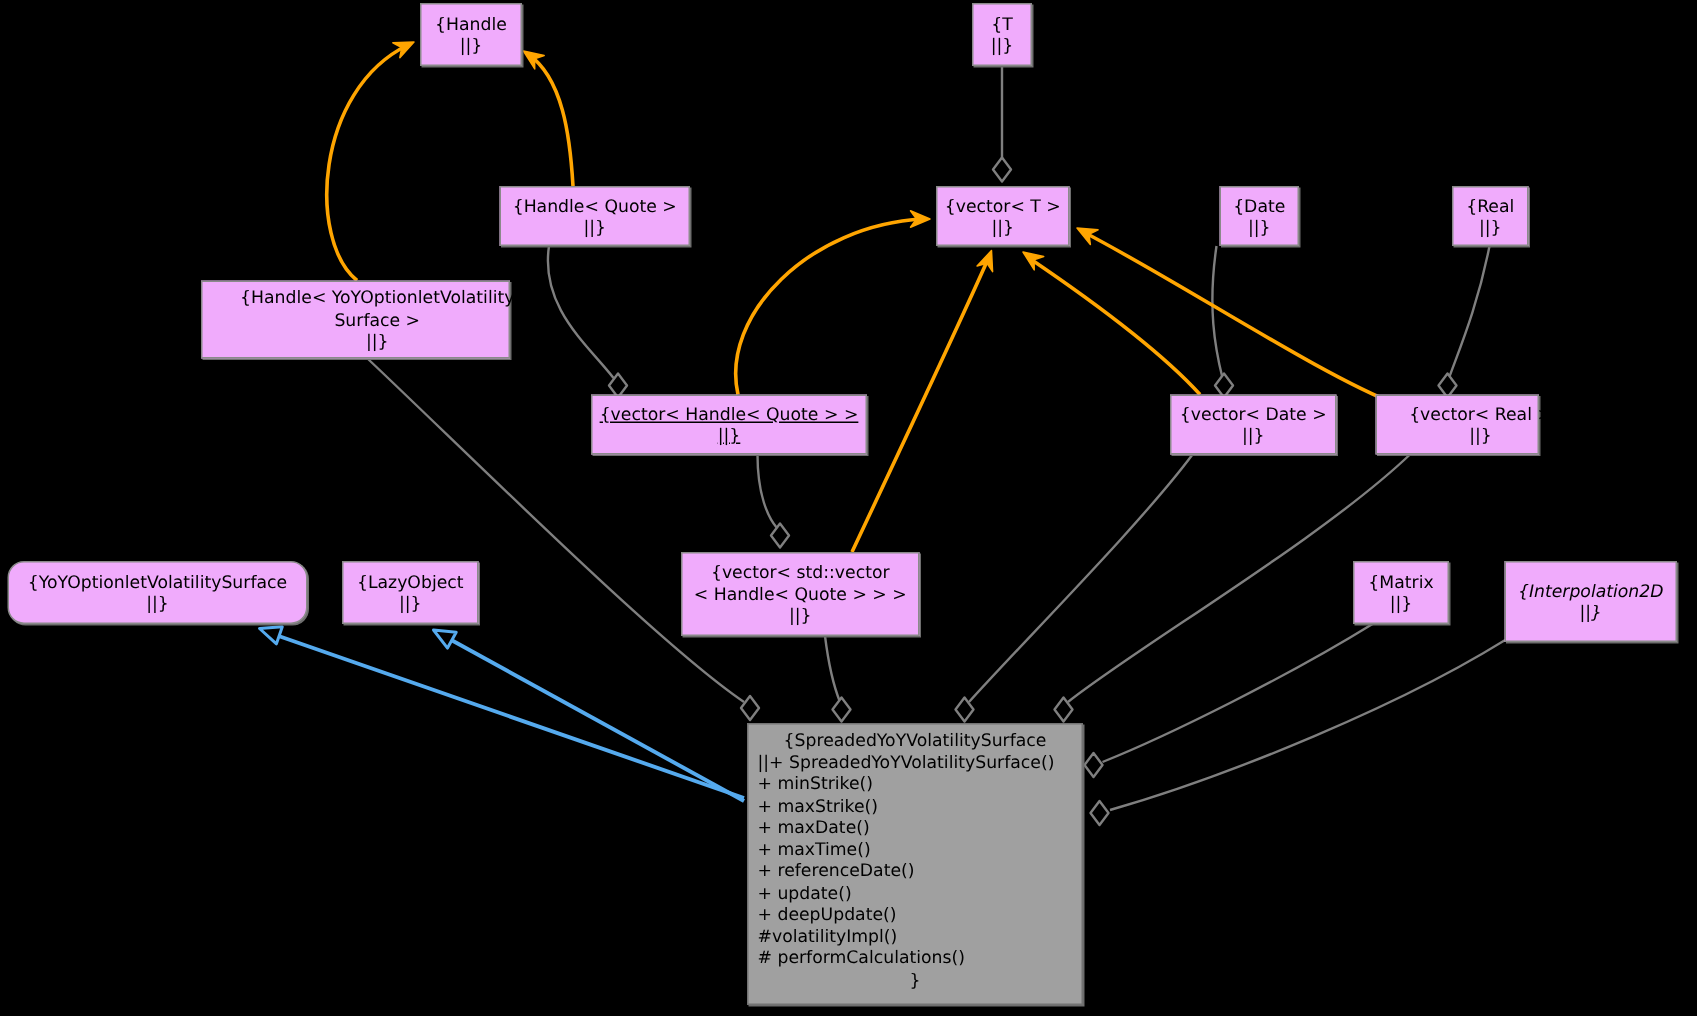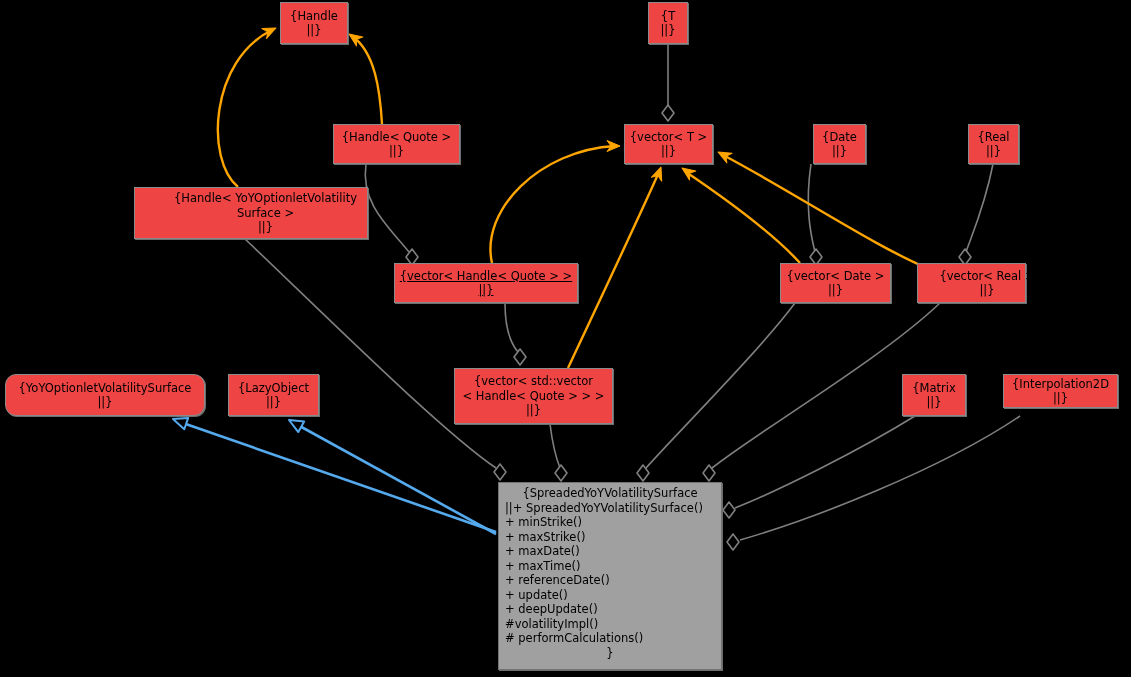--- a/index.html
+++ b/index.html
@@ -20,21 +20,21 @@
   #edges {
     position: absolute;
     left: 0;
     top: 0;
     width: 1131px;
     height: 677px;
   }
   .node {
     position: absolute;
     box-sizing: border-box;
-    background: #ef4444;
+    background: #f0abfc;
     border: 1px solid #8a8a8a;
     box-shadow: 1px 1px 0 0 #6e6e6e;
     display: flex;
     flex-direction: column;
     align-items: center;
     justify-content: center;
     text-align: center;
     font-size: 11.5px;
     line-height: 14.5px;
     color: #000000;
@@ -166,21 +166,21 @@
       <div class="nline">||}</div>
     </div>
     <div class="node" style="left: 785px; top: 124px; width: 53px; height: 40px; margin-left: 28px;">
       <div class="nline">{Date</div>
       <div class="nline">||}</div>
     </div>
     <div class="node" style="left: 968px; top: 124px; width: 51px; height: 40px;">
       <div class="nline">{Real</div>
       <div class="nline">||}</div>
     </div>
-    <div class="node" style="left: 134px; top: 187px; width: 234px; height: 52px; padding-left: 32px;">
+    <div class="node" style="left: 134px; top: 187px; width: 206px; height: 52px; padding-left: 32px;">
       <div class="nline">{Handle&lt; YoYOptionletVolatility</div>
       <div class="nline">Surface &gt;</div>
       <div class="nline">||}</div>
     </div>
     <div class="node" style="left: 394px; top: 263px; width: 184px; height: 40px; text-decoration: underline;">
       <div class="nline">{vector&lt; Handle&lt; Quote &gt; &gt;</div>
       <div class="nline">||}</div>
     </div>
     <div class="node" style="left: 780px; top: 263px; width: 111px; height: 40px;">
       <div class="nline">{vector&lt; Date &gt;</div>
@@ -200,21 +200,21 @@
     </div>
     <div class="node" style="left: 454px; top: 368px; width: 159px; height: 56px;">
       <div class="nline">{vector&lt; std::vector</div>
       <div class="nline">&lt; Handle&lt; Quote &gt; &gt; &gt;</div>
       <div class="nline">||}</div>
     </div>
     <div class="node" style="left: 902px; top: 374px; width: 64px; height: 42px;">
       <div class="nline">{Matrix</div>
       <div class="nline">||}</div>
     </div>
-    <div class="node" style="left: 1003px; top: 374px; width: 115px; height: 34px;">
+    <div class="node" style="left: 1003px; top: 374px; width: 115px; height: 54px; font-style: italic;">
       <div class="nline">{Interpolation2D</div>
       <div class="nline">||}</div>
     </div>
     <div class="node klass" style="left: 498px; top: 482px; width: 224px; height: 188px;">
       <div class="title">{SpreadedYoYVolatilitySurface</div>
       <div class="member">||+ SpreadedYoYVolatilitySurface()</div>
       <div class="member">+ minStrike()</div>
       <div class="member">+ maxStrike()</div>
       <div class="member">+ maxDate()</div>
       <div class="member">+ maxTime()</div>

